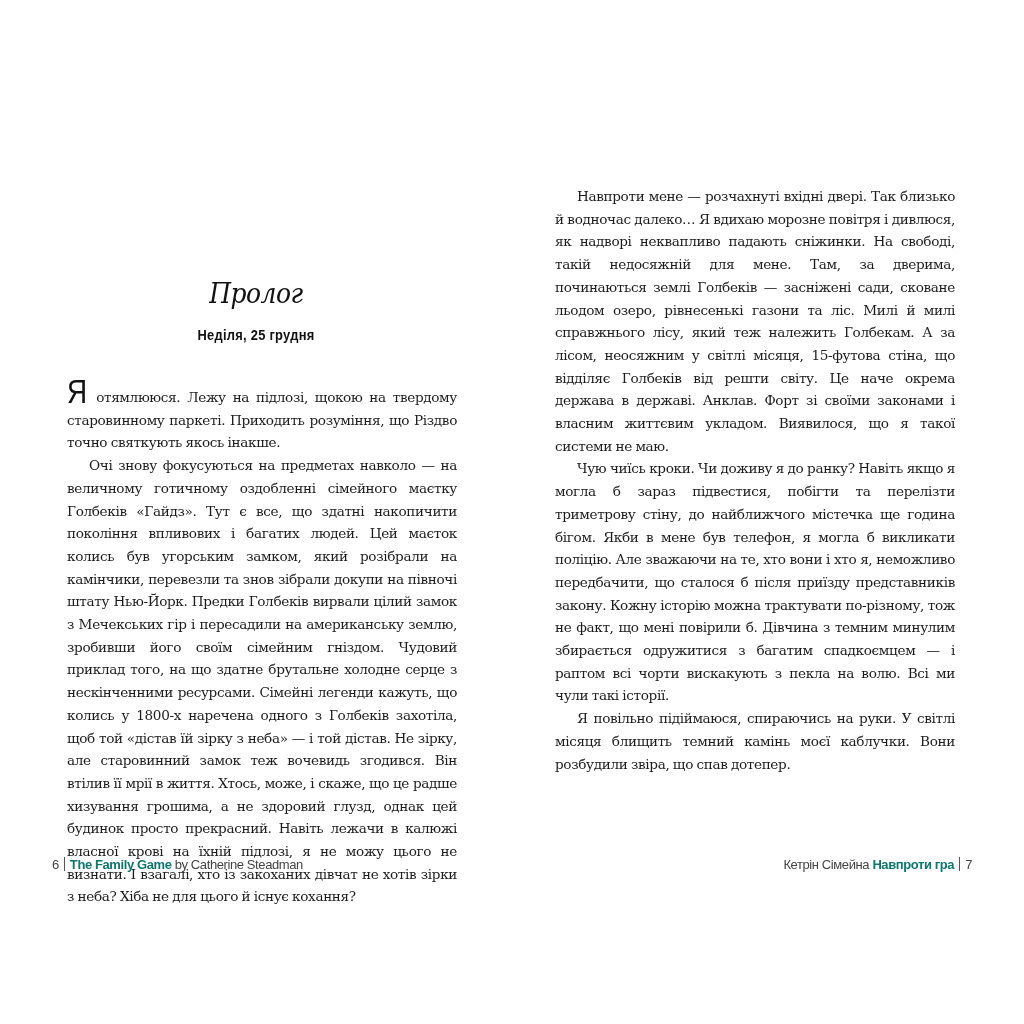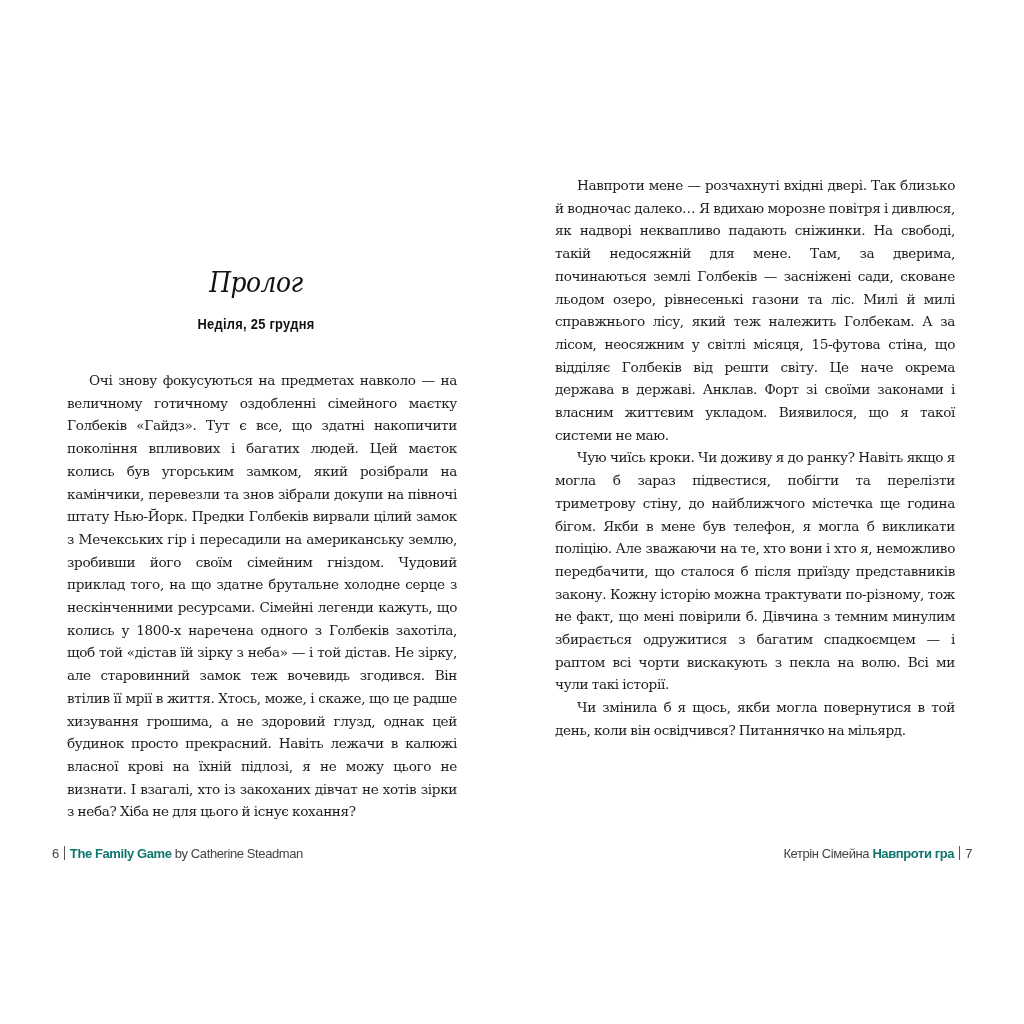--- a/index.html
+++ b/index.html
@@ -14,21 +14,21 @@
       overflow: hidden;
       color: #1a1a1a;
     }
     .spread {
       position: absolute;
       left: 0; top: 0;
       width: 1024px; height: 1024px;
     }
     .page {
       position: absolute;
-      top: 0;
+      top: 11px;
       height: 744px;
     }
     .page-left { left: 0; width: 512px; }
     .page-right { left: 512px; width: 512px; }
 
     .chapter-title {
       position: absolute;
       left: 0; width: 512px;
       top: 268px;
       text-align: center;
@@ -118,34 +118,35 @@
 </head>
 <body>
 
 <div class="spread">
 
   <div class="page page-left">
     <div class="chapter-title">Пролог</div>
     <div class="chapter-date">Неділя, 25 грудня</div>
 
     <div class="body-text body-left">
+      <p class="first"><span class="dropcap">Я</span><span> отямлююся. Лежу на підлозі, щокою на твердому старовинному паркеті. Приходить розуміння, що Різдво точно святкують якось інакше.</span></p>
       <p>Очі знову фокусуються на предметах навколо — на величному готичному оздобленні сімейного маєтку Голбеків «Гайдз». Тут є все, що здатні накопичити покоління впливових і багатих людей. Цей маєток колись був угорським замком, який розібрали на камінчики, перевезли та знов зібрали докупи на півночі штату Нью-Йорк. Предки Голбеків вирвали цілий замок з Мечекських гір і пересадили на американську землю, зробивши його своїм сімейним гніздом. Чудовий приклад того, на що здатне брутальне холодне серце з нескінченними ресурсами. Сімейні легенди кажуть, що колись у 1800-х наречена одного з Голбеків захотіла, щоб той «дістав їй зірку з неба» — і той дістав. Не зірку, але старовинний замок теж вочевидь згодився. Він втілив її мрії в життя. Хтось, може, і скаже, що це радше хизування грошима, а не здоровий глузд, однак цей будинок просто прекрасний. Навіть лежачи в калюжі власної крові на їхній підлозі, я не можу цього не визнати. І взагалі, хто із закоханих дівчат не хотів зірки з неба? Хіба не для цього й існує кохання?</p>
     </div>
 
     <div class="footer footer-left">
       <span class="light">6</span><span class="sep"></span><span class="bold">The Family Game</span>
       <span class="light">by Catherine Steadman</span>
     </div>
   </div>
 
   <div class="page page-right">
     <div class="body-text body-right">
       <p>Навпроти мене — розчахнуті вхідні двері. Так близько й водночас далеко… Я вдихаю морозне повітря і дивлюся, як надворі неквапливо падають сніжинки. На свободі, такій недосяжній для мене. Там, за дверима, починаються землі Голбеків — засніжені сади, сковане льодом озеро, рівнесенькі газони та ліс. Милі й милі справжнього лісу, який теж належить Голбекам. А за лісом, неосяжним у світлі місяця, 15-футова стіна, що відділяє Голбеків від решти світу. Це наче окрема держава в державі. Анклав. Форт зі своїми законами і власним життєвим укладом. Виявилося, що я такої системи не маю.</p>
       <p>Чую чиїсь кроки. Чи доживу я до ранку? Навіть якщо я могла б зараз підвестися, побігти та перелізти триметрову стіну, до найближчого містечка ще година бігом. Якби в мене був телефон, я могла б викликати поліцію. Але зважаючи на те, хто вони і хто я, неможливо передбачити, що сталося б після приїзду представників закону. Кожну історію можна трактувати по-різному, тож не факт, що мені повірили б. Дівчина з темним минулим збирається одружитися з багатим спадкоємцем — і раптом всі чорти вискакують з пекла на волю. Всі ми чули такі історії.</p>
-      <p>Чи змінила б я щось, якби могла повернутися в той день, коли він освідчився? Питаннячко на мільярд.</p>
+      <p>Я повільно підіймаюся, спираючись на руки. У світлі місяця блищить темний камінь моєї каблучки. Вони розбудили звіра, що спав дотепер.</p>
     </div>
 
     <div class="footer footer-right">
       <span class="light">Кетрін Сімейна</span>
       <span class="bold">Навпроти гра</span><span class="sep"></span><span class="light">7</span>
     </div>
   </div>
 
 </div>
 

